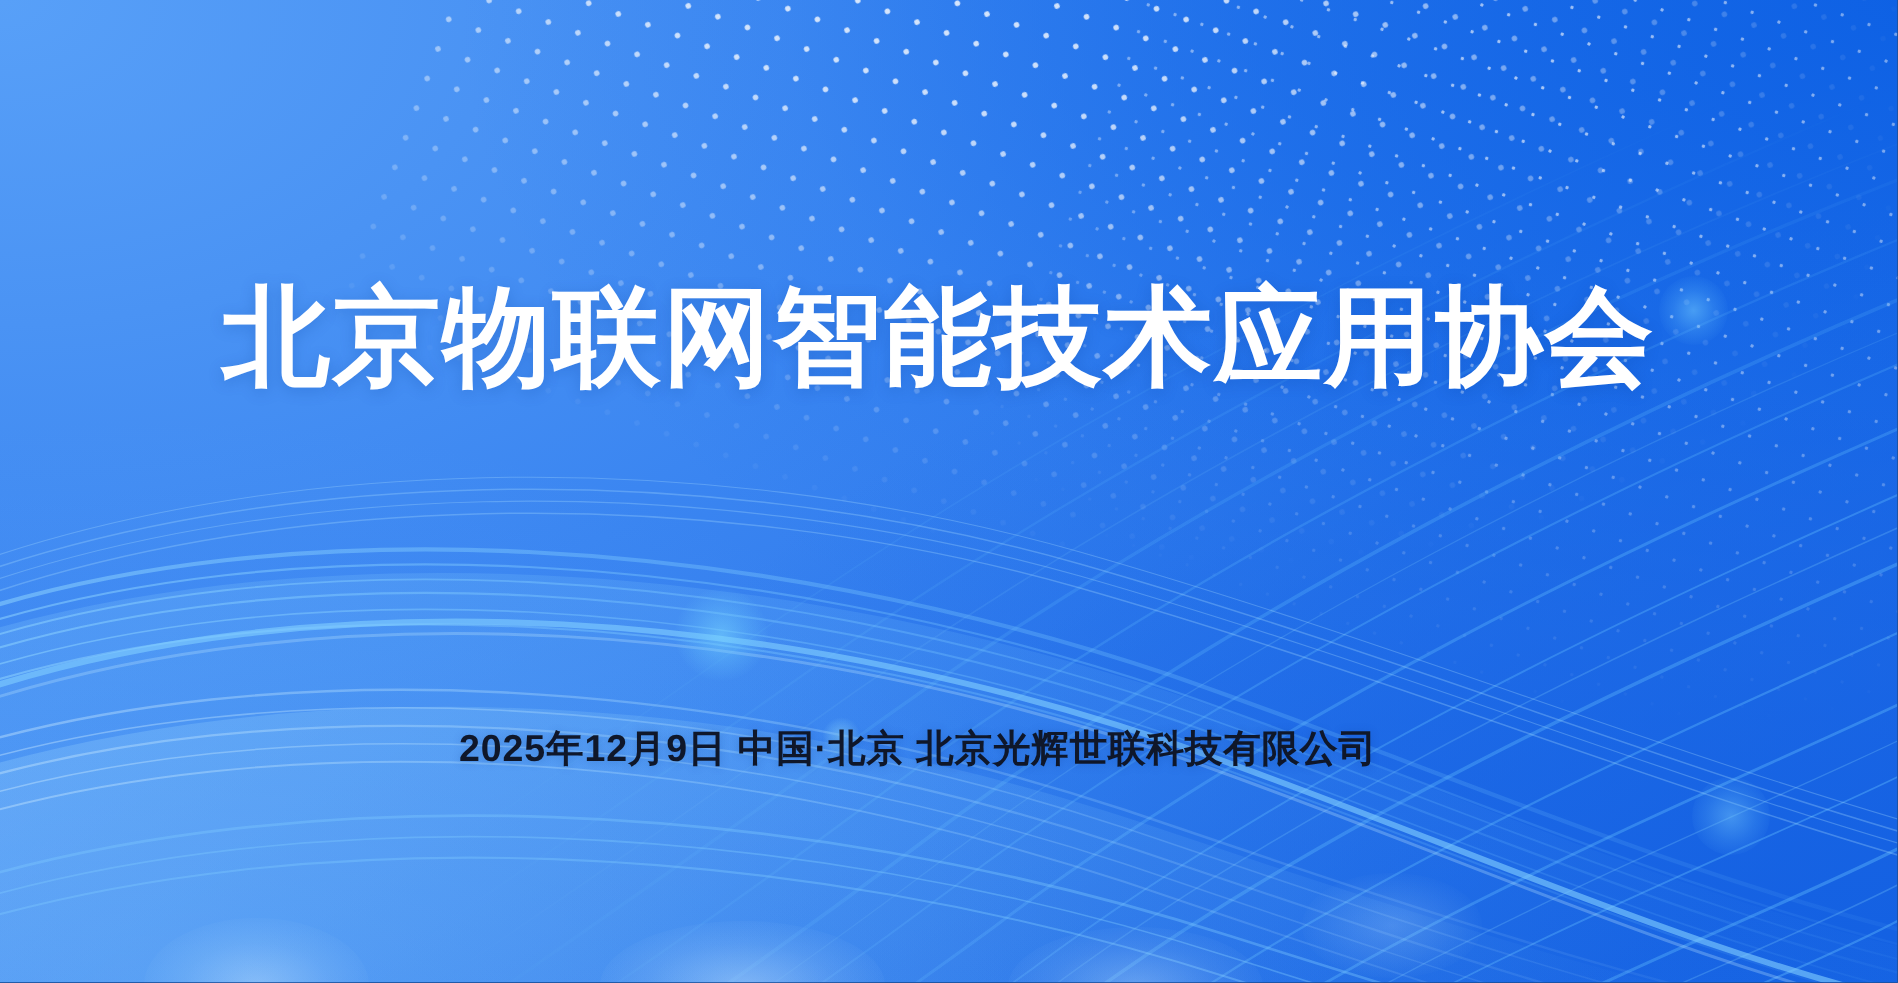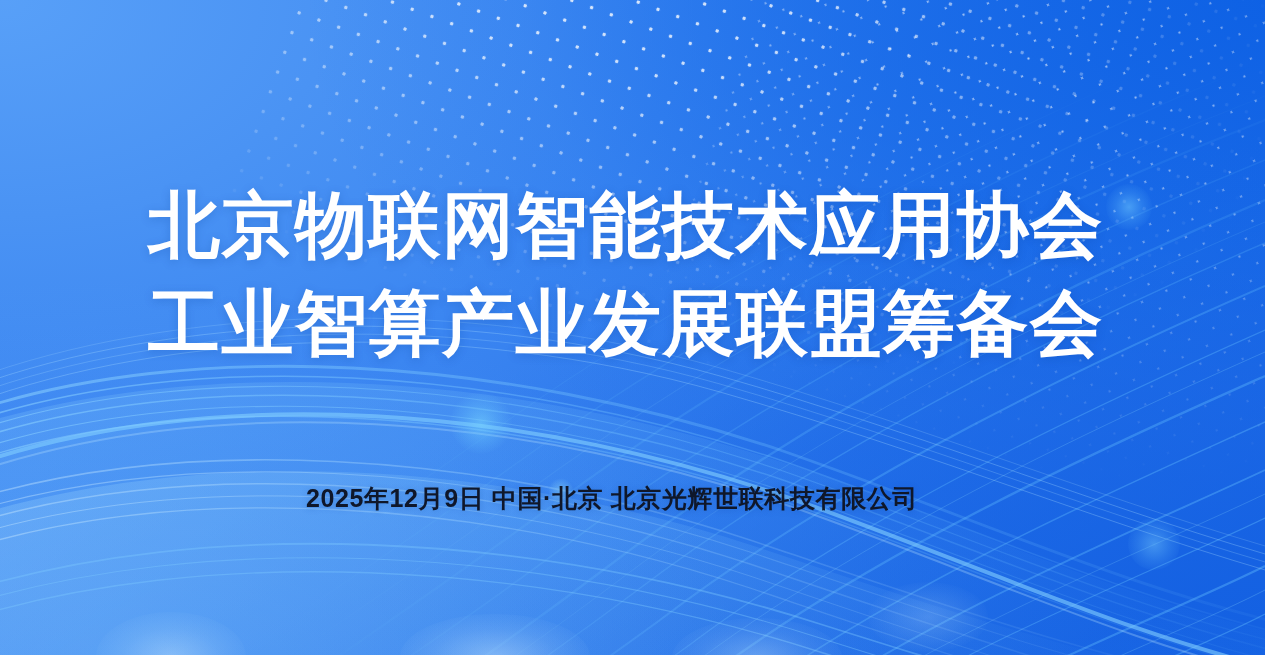--- a/index.html
+++ b/index.html
@@ -265,20 +265,19 @@
               background: radial-gradient(ellipse at center, rgba(210,238,255,0.42) 0%, rgba(200,232,255,0.14) 46%, rgba(200,232,255,0) 78%);"></div>
   <div class="bokeh" style="left:672px; top:618px; width:170px; height:80px;
               background: radial-gradient(ellipse at center, rgba(205,236,255,0.34) 0%, rgba(198,230,255,0.1) 48%, rgba(198,230,255,0) 80%);"></div>
   <div class="bokeh" style="left:868px; top:582px; width:120px; height:70px;
               background: radial-gradient(ellipse at center, rgba(200,234,255,0.22) 0%, rgba(195,230,255,0) 75%);"></div>
 
   <div class="content">
 
     <div class="title-block">
       <div class="title-line">北京物联网智能技术应用协会</div>
-      <div class="title-line">工业智算产业发展联盟筹备会</div>
     </div>
 
     <div class="subtitle">2025年12月9日  中国·北京  北京光辉世联科技有限公司</div>
 
   </div>
 
 </div>
 
 </body></html>

